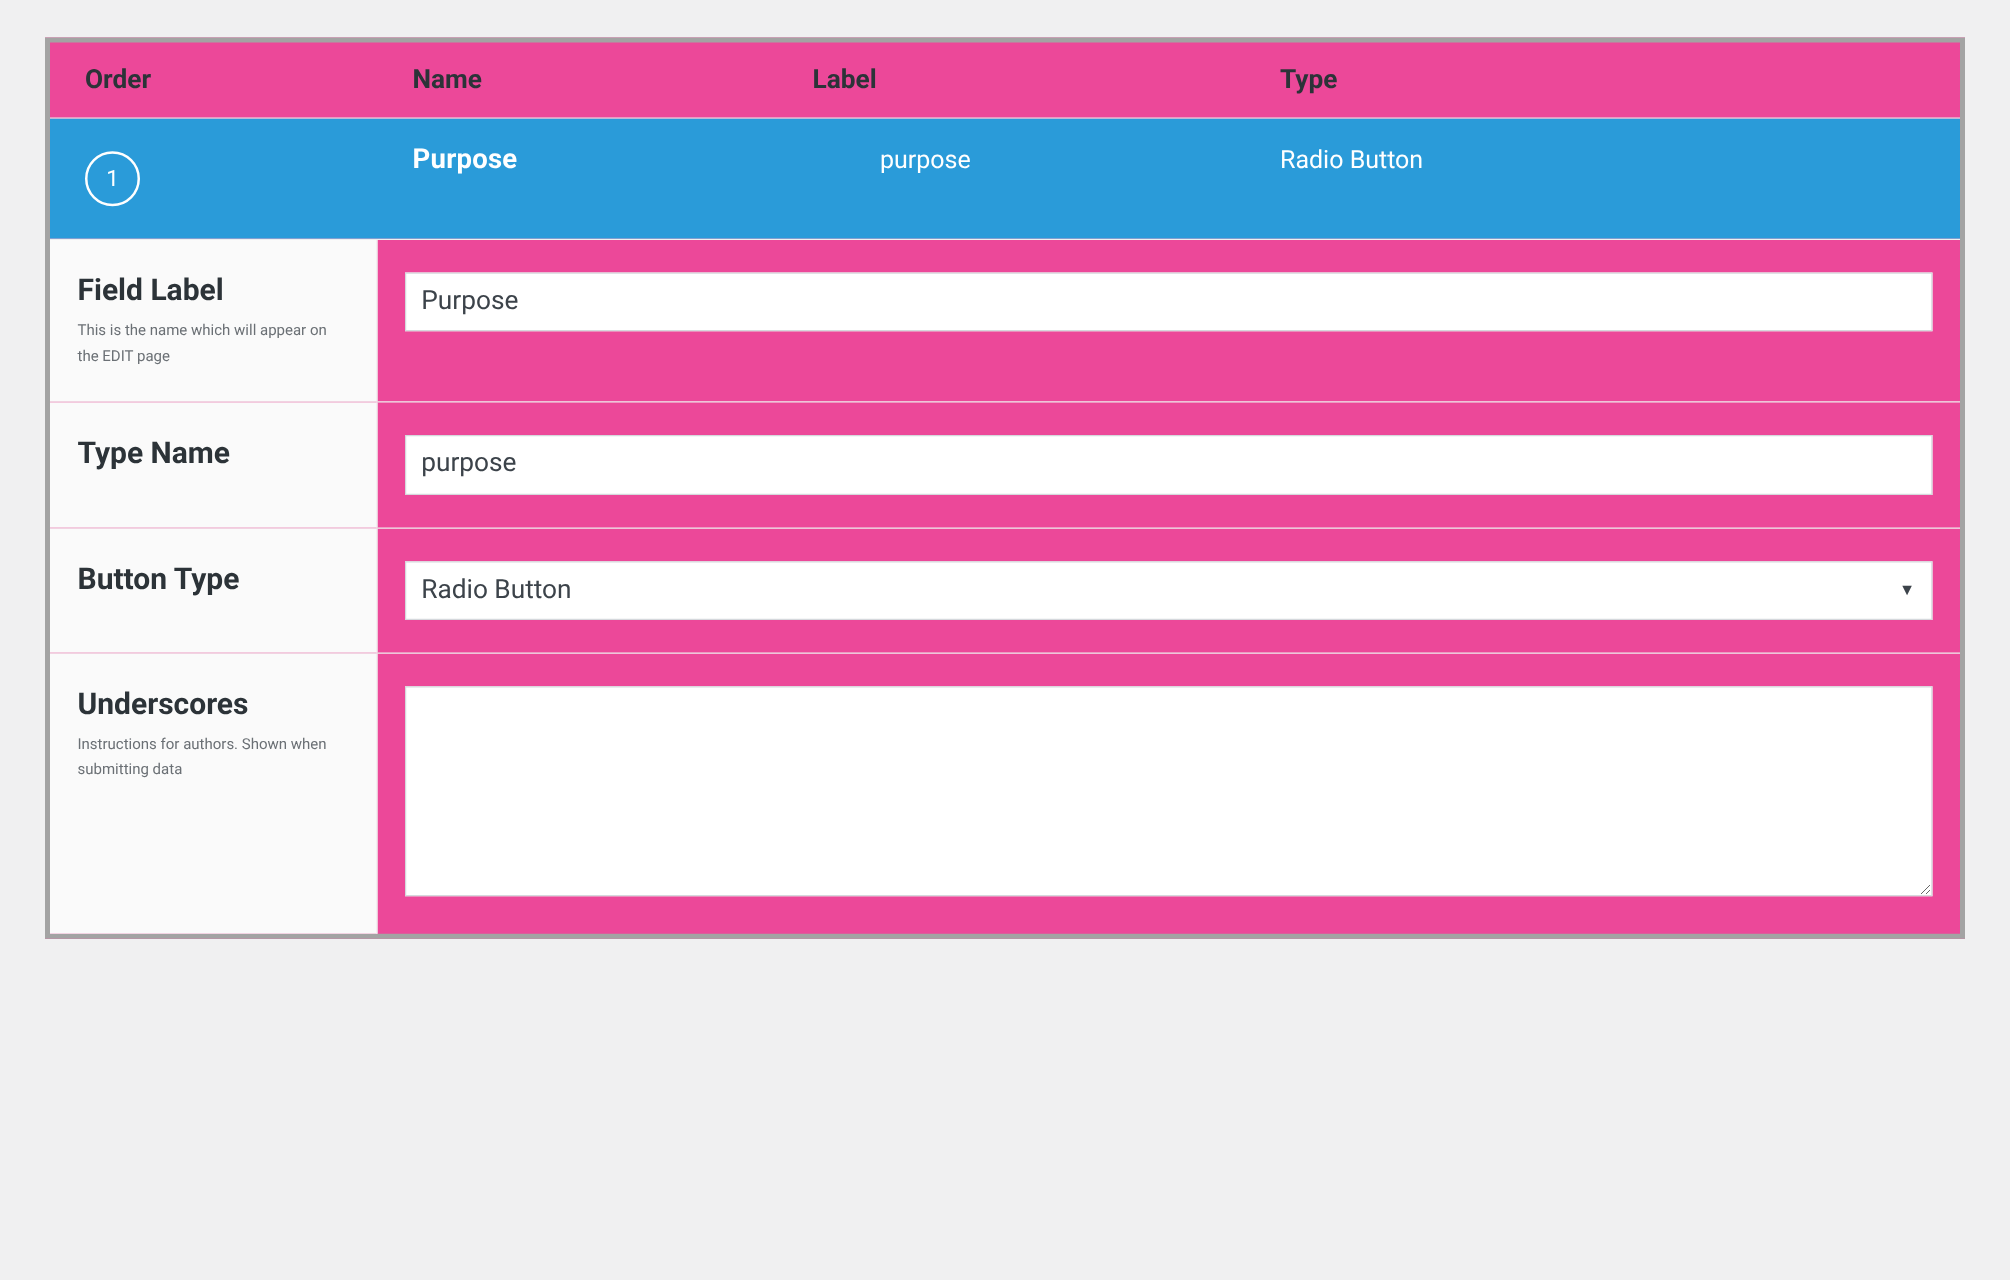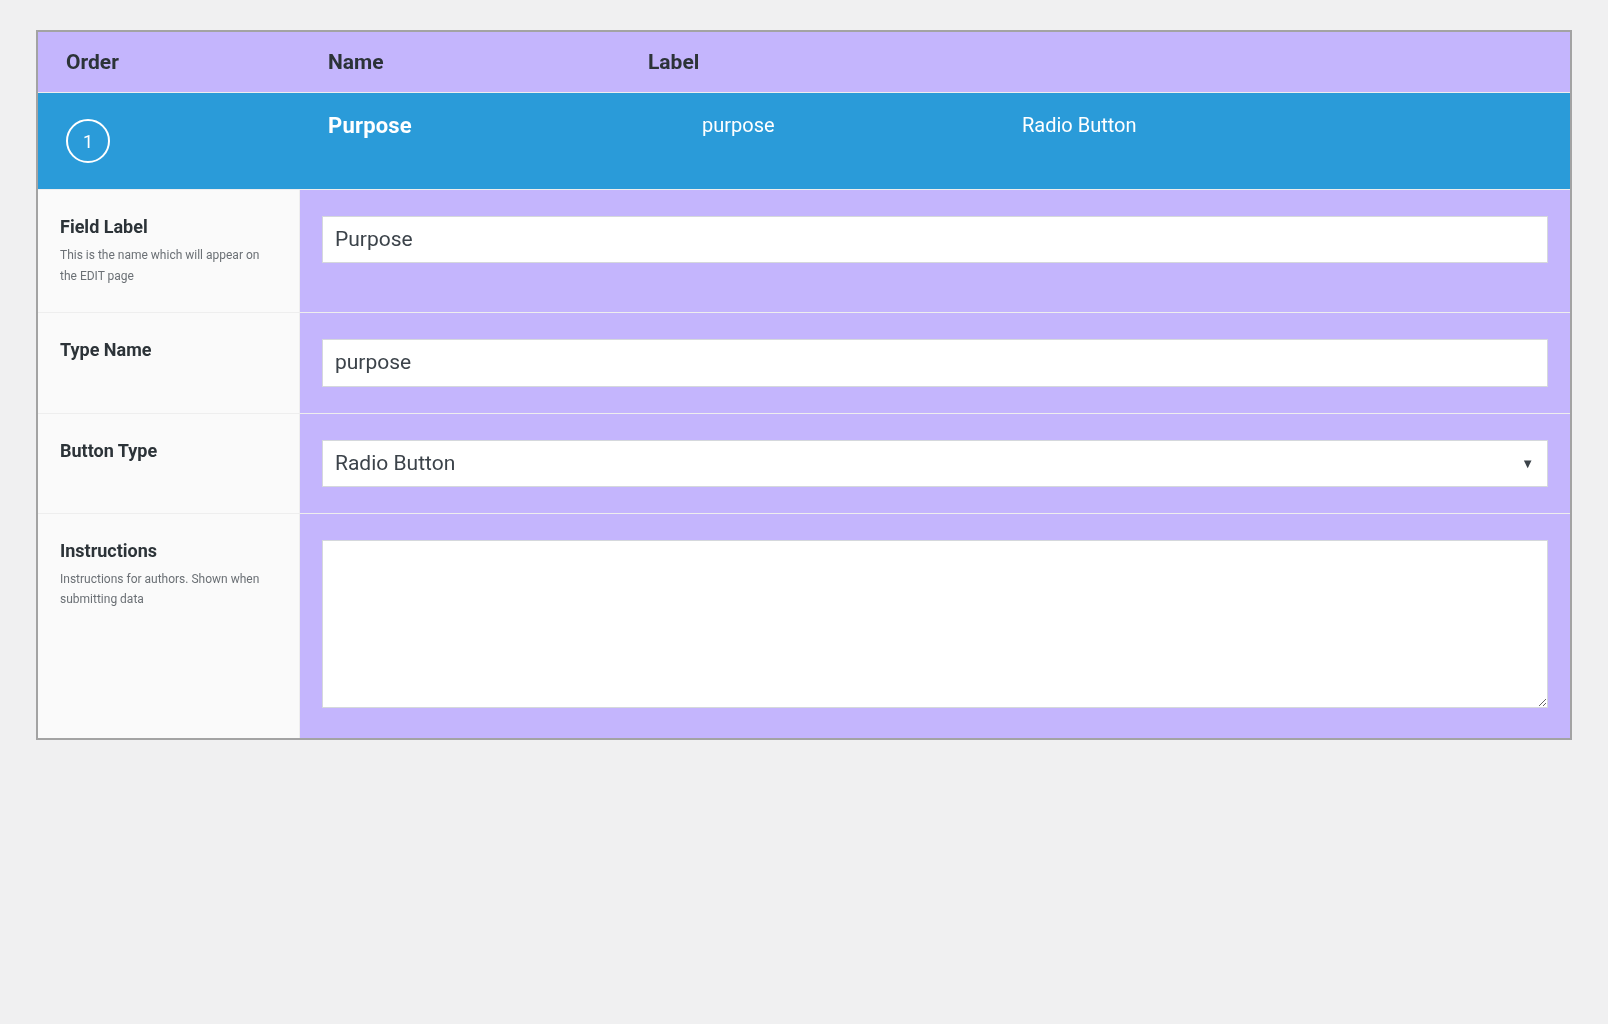--- a/index.html
+++ b/index.html
@@ -8,22 +8,22 @@
       padding: 0;
     }
     body {
       font-family: -apple-system, BlinkMacSystemFont, "Segoe UI", Roboto, "Helvetica Neue", Arial, sans-serif;
       background: #f0f0f1;
       padding: 30px 36px;
       font-size: 15px;
       color: #3c434a;
     }
     .panel {
-      background: #c4b5fd;
-      border: 2px solid #a3a3a3;
+      background: #ec4899;
+      border: 4px solid #a3a3a3;
     }
     .header-row {
       display: flex;
       align-items: center;
       padding: 0;
       border-bottom: 1px solid #eee;
     }
     .header-cell {
       padding: 18px 0 18px 28px;
       font-weight: 700;
@@ -73,21 +73,21 @@
     }
     .label-col {
       width: 262px;
       flex: 0 0 262px;
       padding: 26px 22px 26px 22px;
       border-right: 1px solid #eee;
       background: #fafafa;
     }
     .label-title {
       font-weight: 700;
-      font-size: 18px;
+      font-size: 24px;
       color: #2c3338;
       margin-bottom: 8px;
     }
     .label-desc {
       font-size: 12px;
       color: #6b7075;
       line-height: 1.72;
     }
     .input-col {
       flex: 1 1 auto;
@@ -144,20 +144,21 @@
   </style>
 </head>
 <body>
 
 <div class="panel">
 
   <div class="header-row">
     <div class="header-cell col-order">Order</div>
     <div class="header-cell col-name">Name</div>
     <div class="header-cell col-label">Label</div>
+    <div class="header-cell col-type">Type</div>
   </div>
 
   <div class="active-row">
     <div class="active-cell col-order">
       <div class="badge">1</div>
     </div>
     <div class="active-cell col-label active-label">Purpose</div>
     <div class="active-cell col-name">purpose</div>
     <div class="active-cell col-type">Radio Button</div>
   </div>
@@ -189,21 +190,21 @@
       <div class="select-wrap">
         <select class="select-input">
           <option>Radio Button</option>
         </select>
       </div>
     </div>
   </div>
 
   <div class="config-row">
     <div class="label-col">
-      <div class="label-title">Instructions</div>
+      <div class="label-title">Underscores</div>
       <div class="label-desc">Instructions for authors. Shown when submitting data</div>
     </div>
     <div class="input-col">
       <textarea class="textarea-input" style=""></textarea>
     </div>
   </div>
 
 </div>
 
 </body></html>

